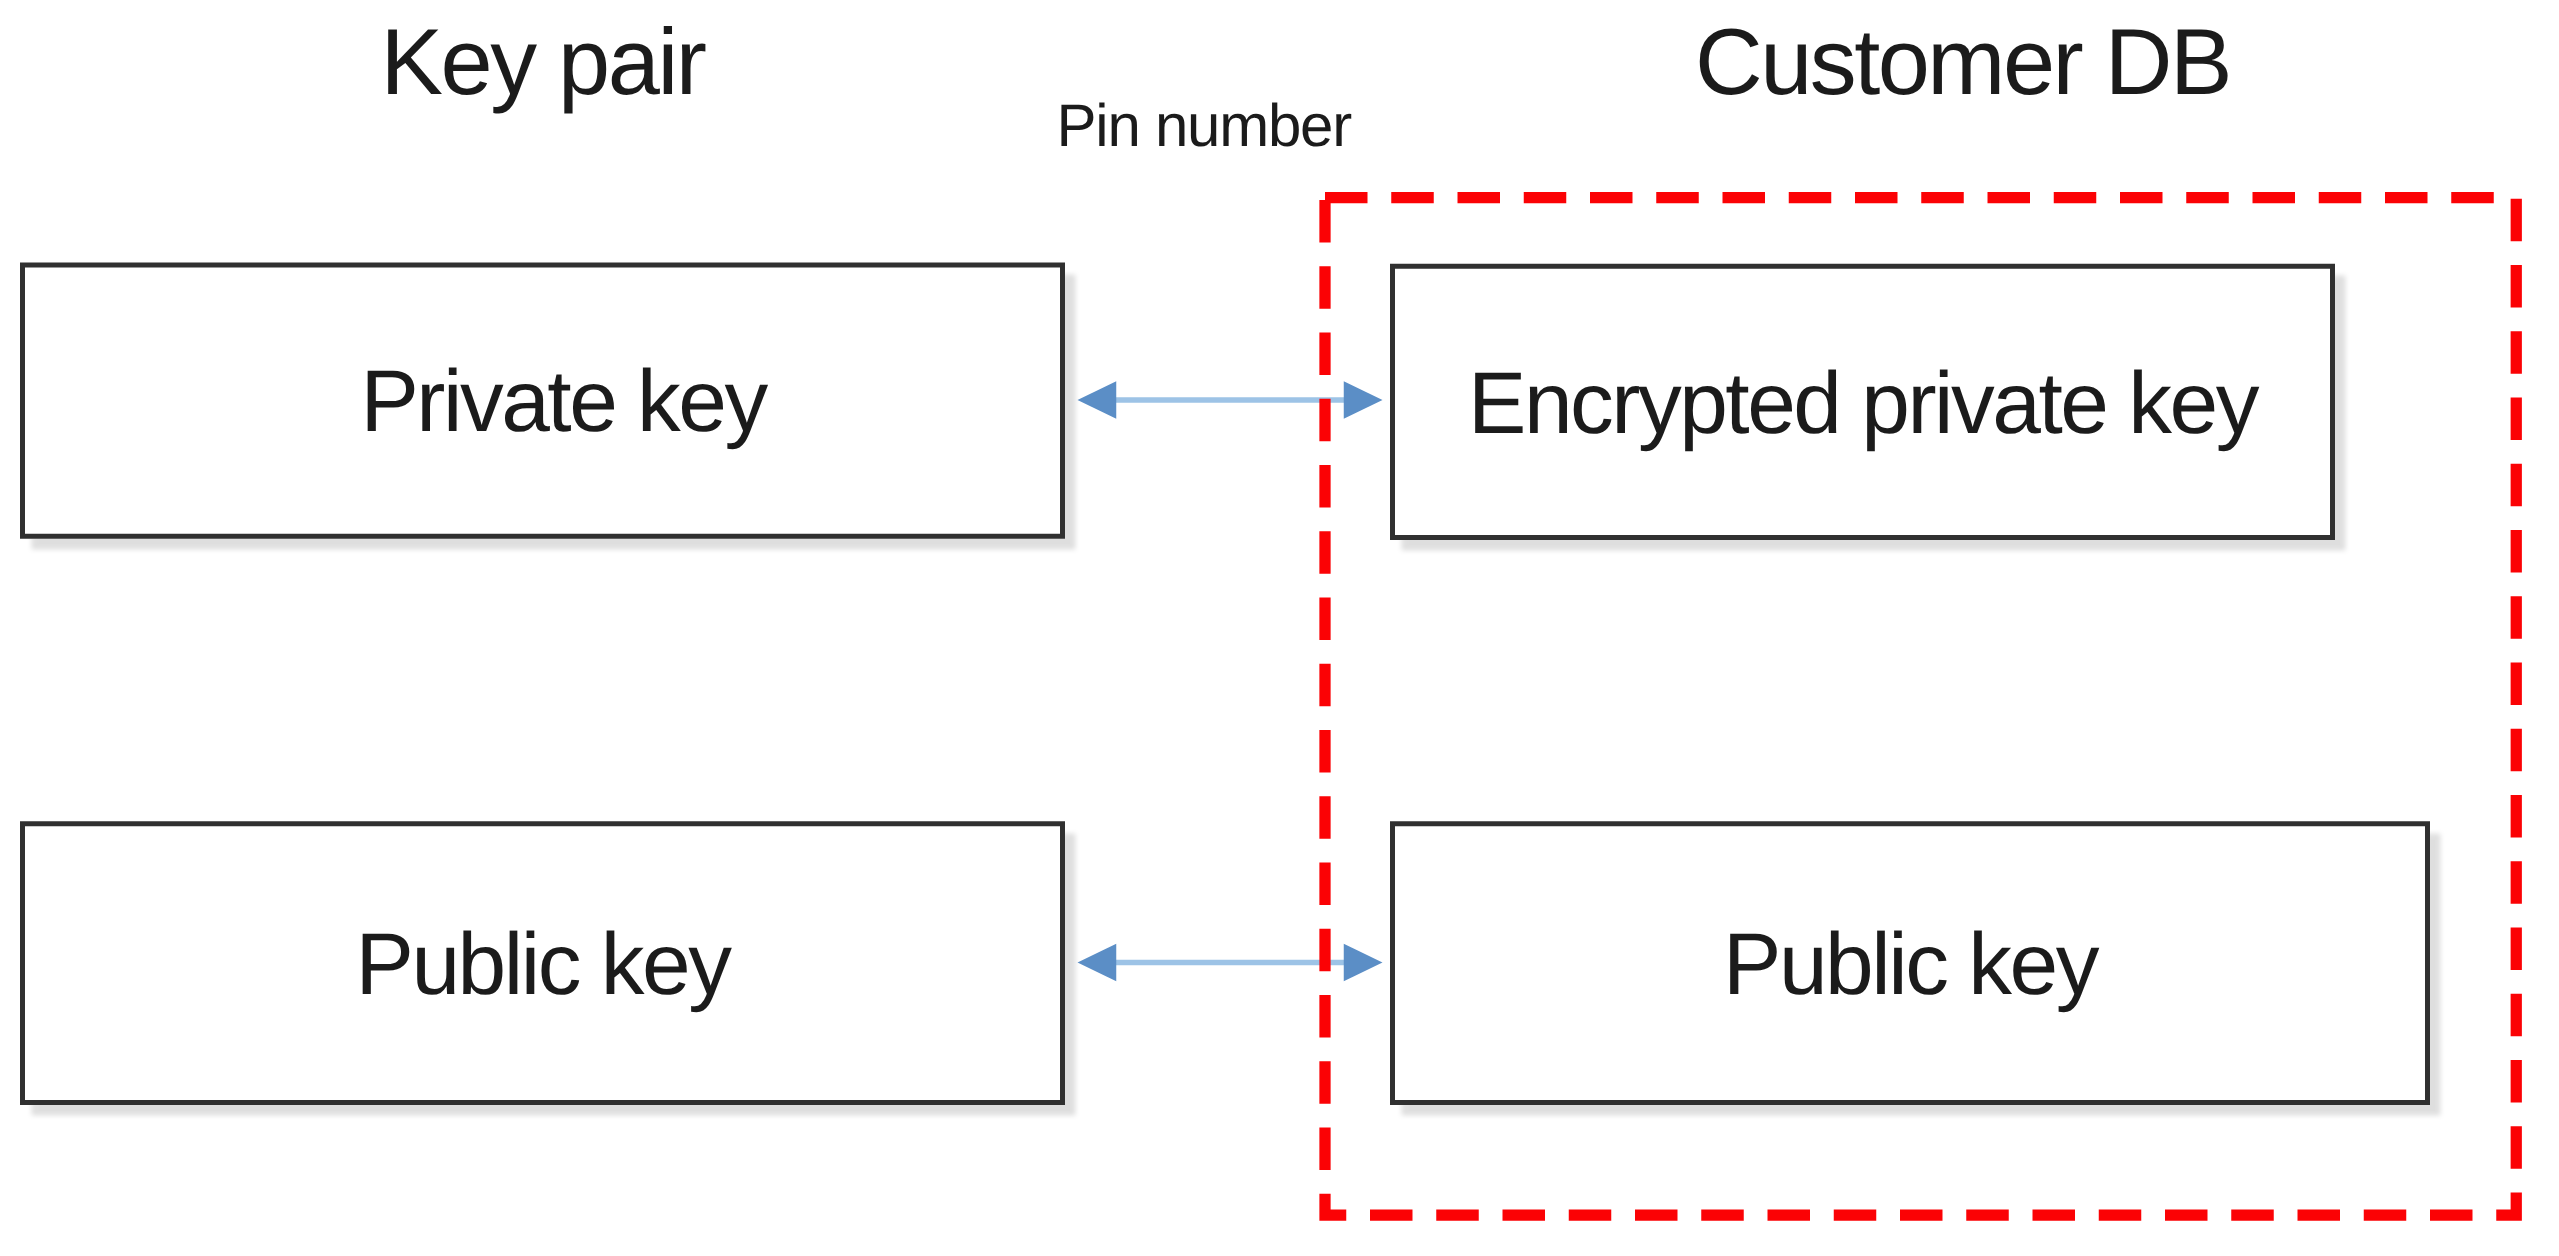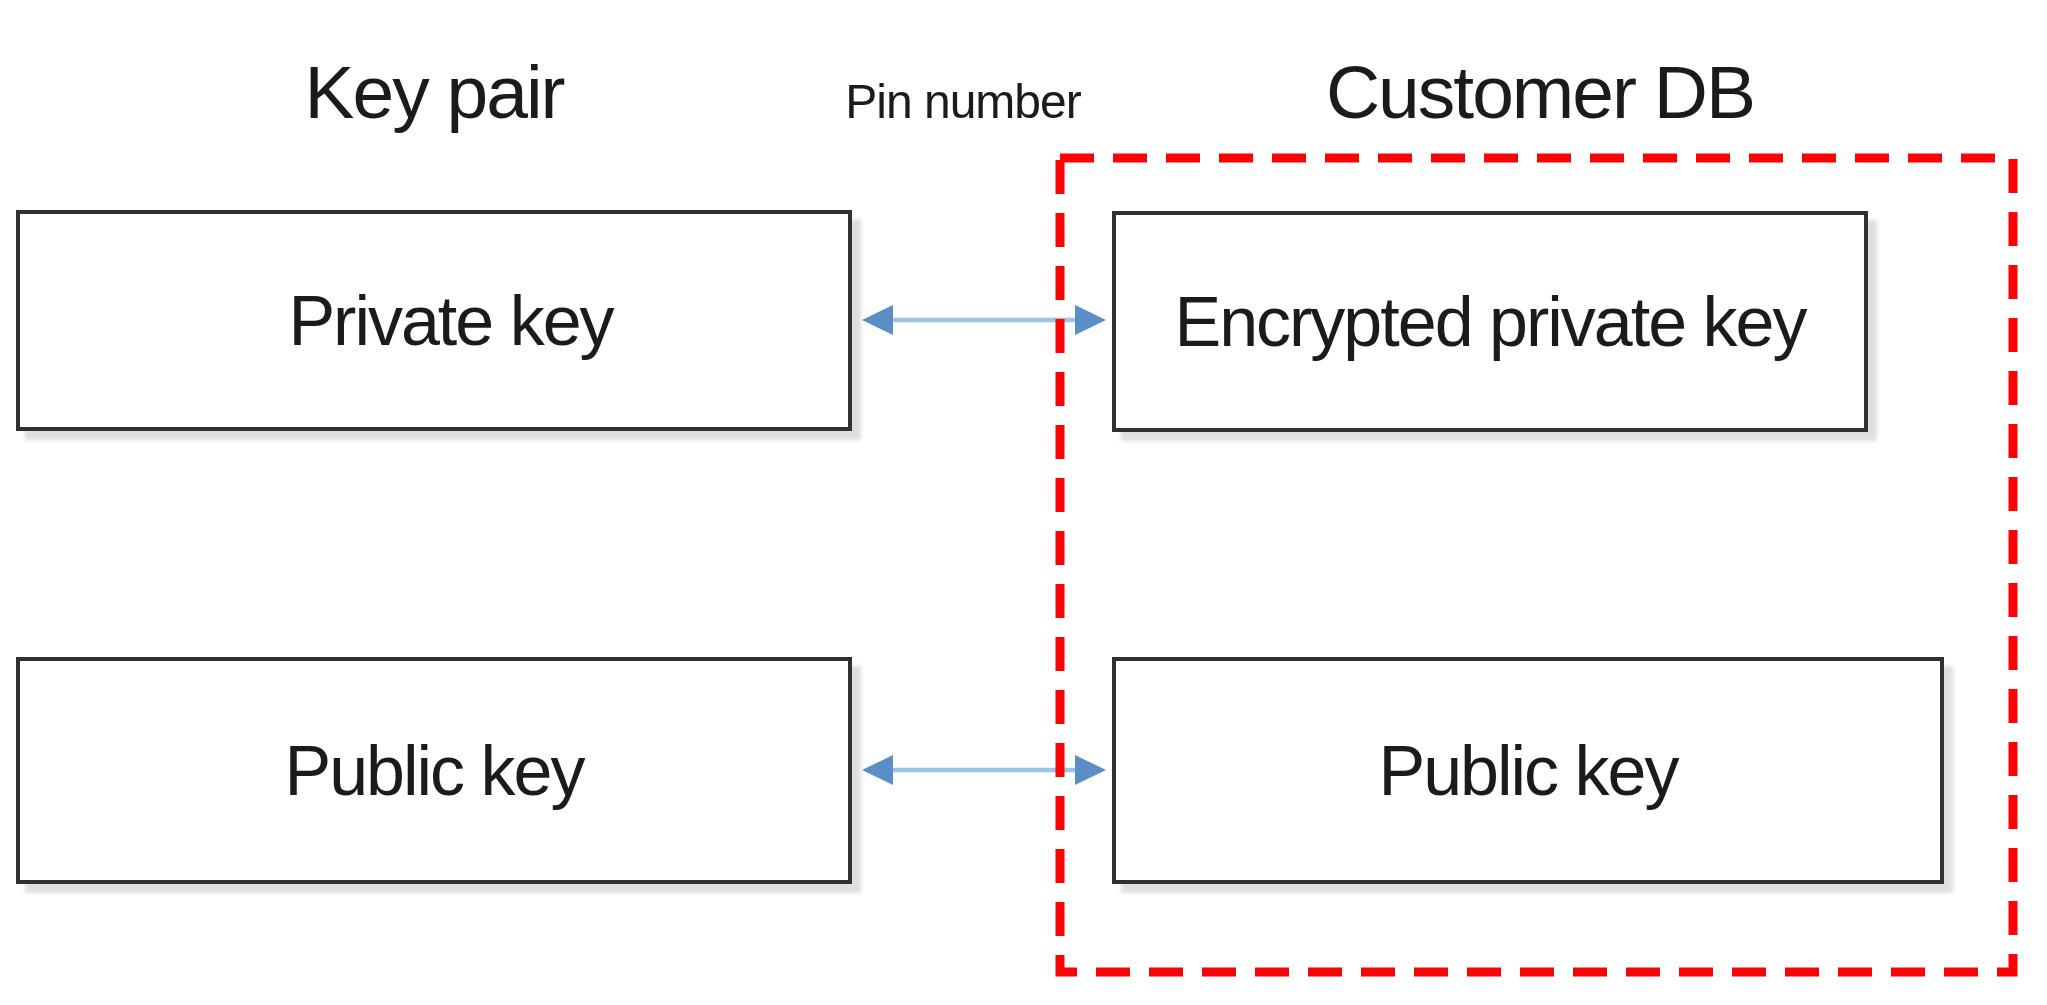--- a/index.html
+++ b/index.html
@@ -17,21 +17,20 @@
     color: var(--text, #1b1b1b);
   }
   .col-title {
     position: absolute;
     font-size: 75px;
     line-height: 1.1;
     letter-spacing: -2px;
     text-align: center;
     white-space: nowrap;
     font-weight: 400;
-    margin-top: 43px;
   }
   .pin-label {
     position: absolute;
     font-size: 48px;
     line-height: 1.15;
     letter-spacing: -1px;
     text-align: center;
     white-space: nowrap;
   }
   .node {
@@ -71,21 +70,21 @@
     stroke: none;
   }
 </style>
 </head>
 <body>
 
 <div class="stage">
 
   <div class="col-title" style="left:16px; top:8px; width:836px;">Key pair</div>
 
-  <div class="col-title" style="left:1124px; top:8px; width:832px;">Customer DB</div>
+  <div class="col-title" style="left:1154px; top:8px; width:832px;">Customer DB</div>
 
   <div class="pin-label" style="left:780px; top:74px; width:366px;">Pin number</div>
 
   <div class="node" style="left:16px; top:210px; width:836px; height:221px;padding-left:33px;">
     <span>Private key</span>
   </div>
 
   <div class="node" style="left:1112px; top:211px; width:756px; height:221px;text-align:right;">
     <span>Encrypted private key</span>
   </div>

